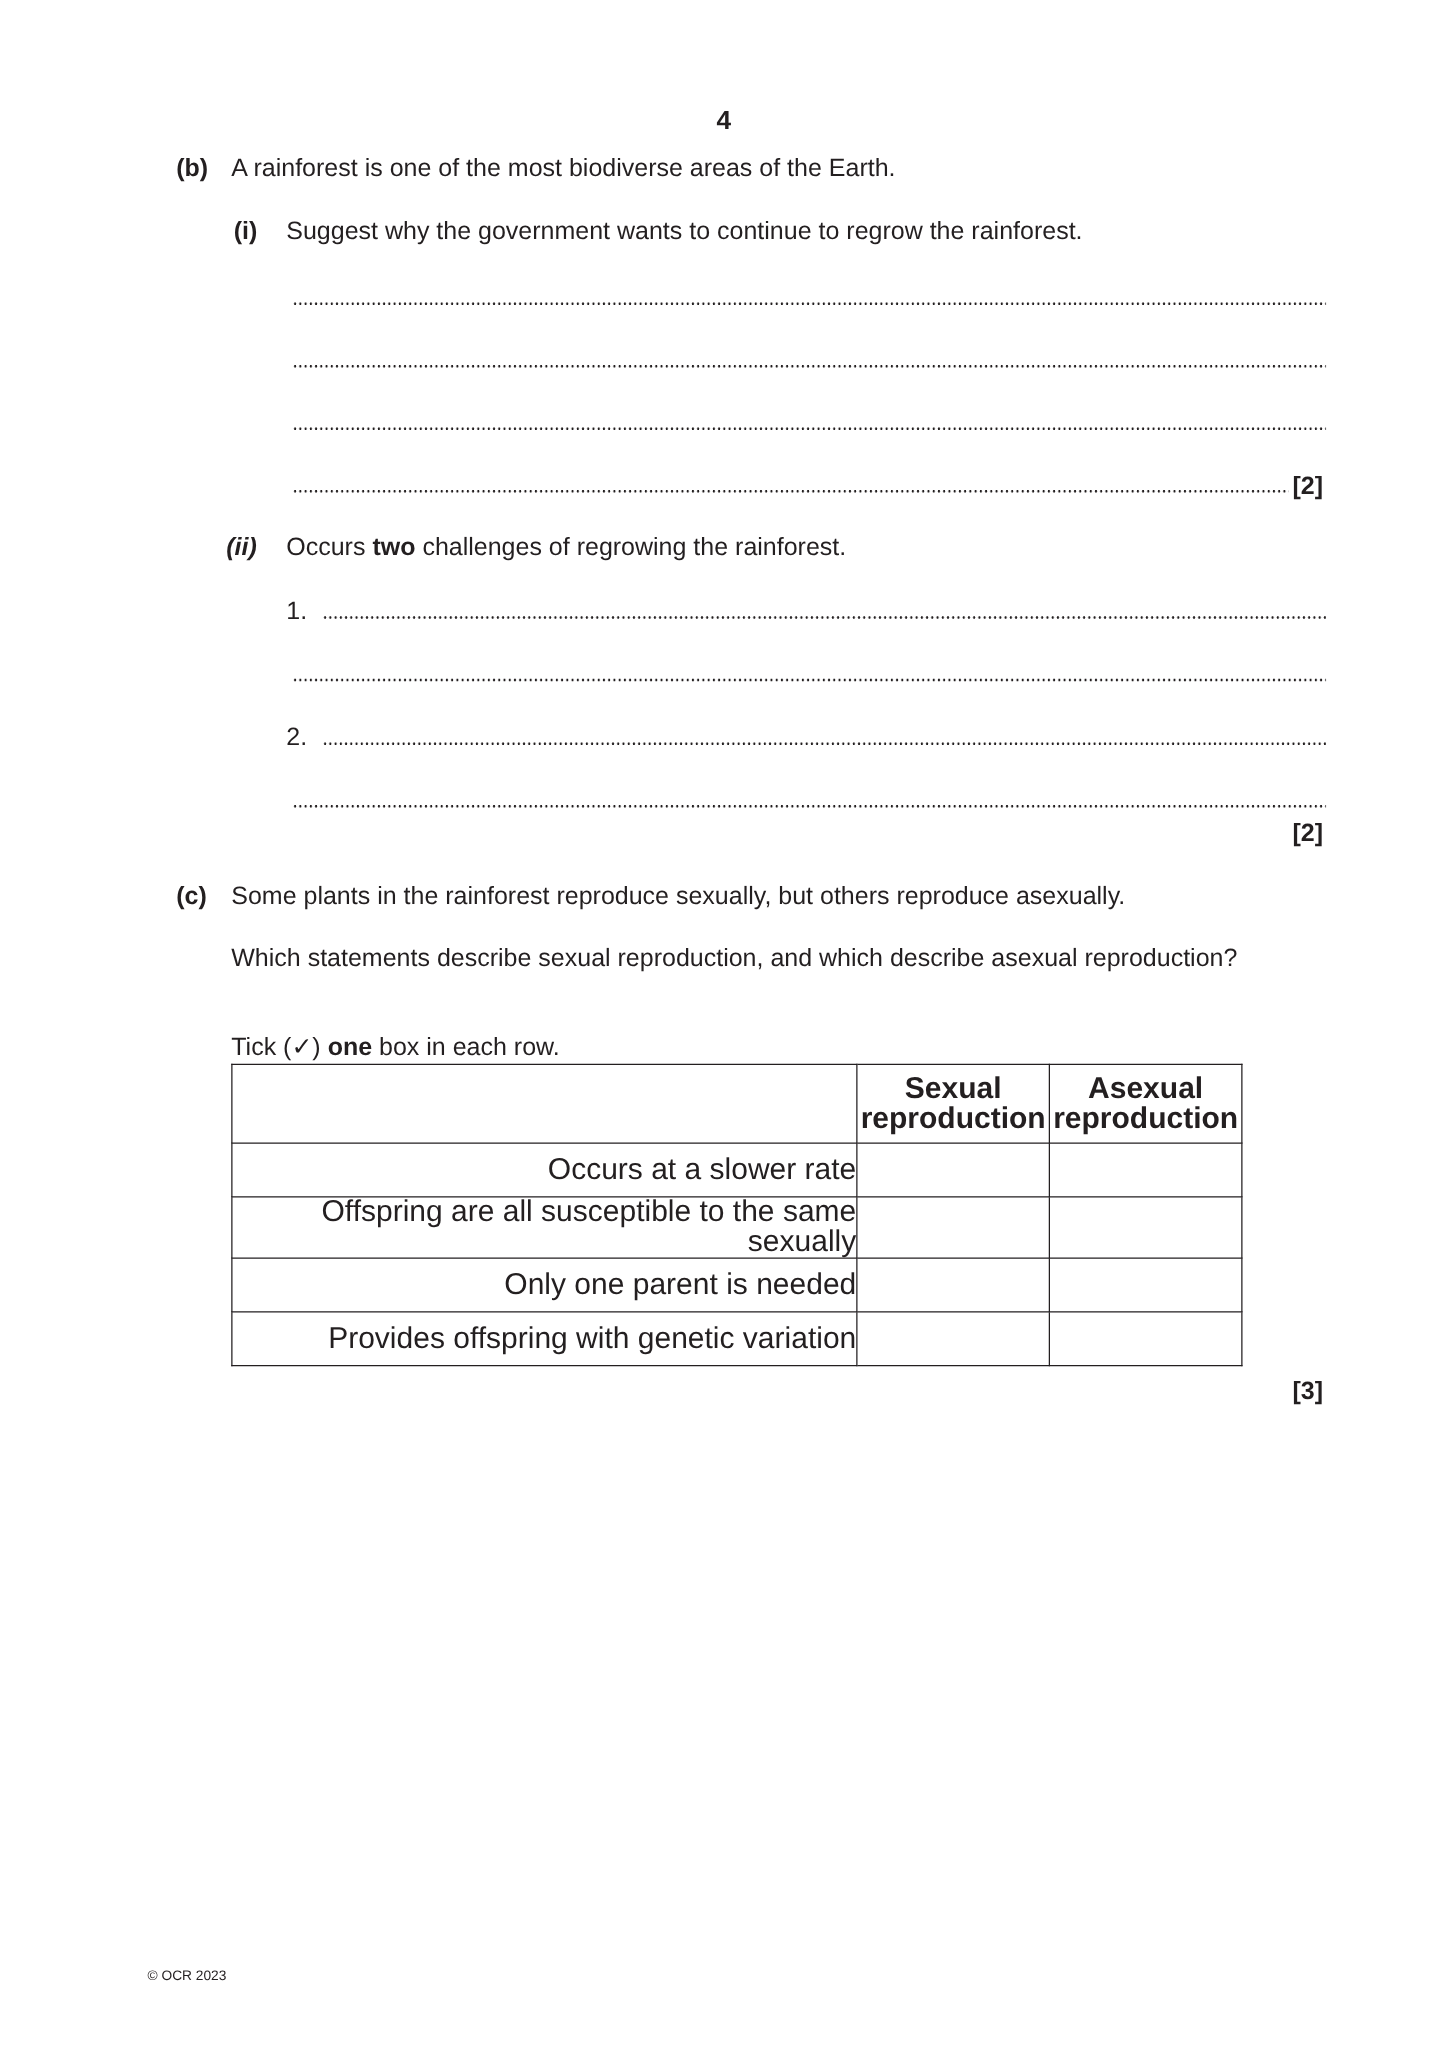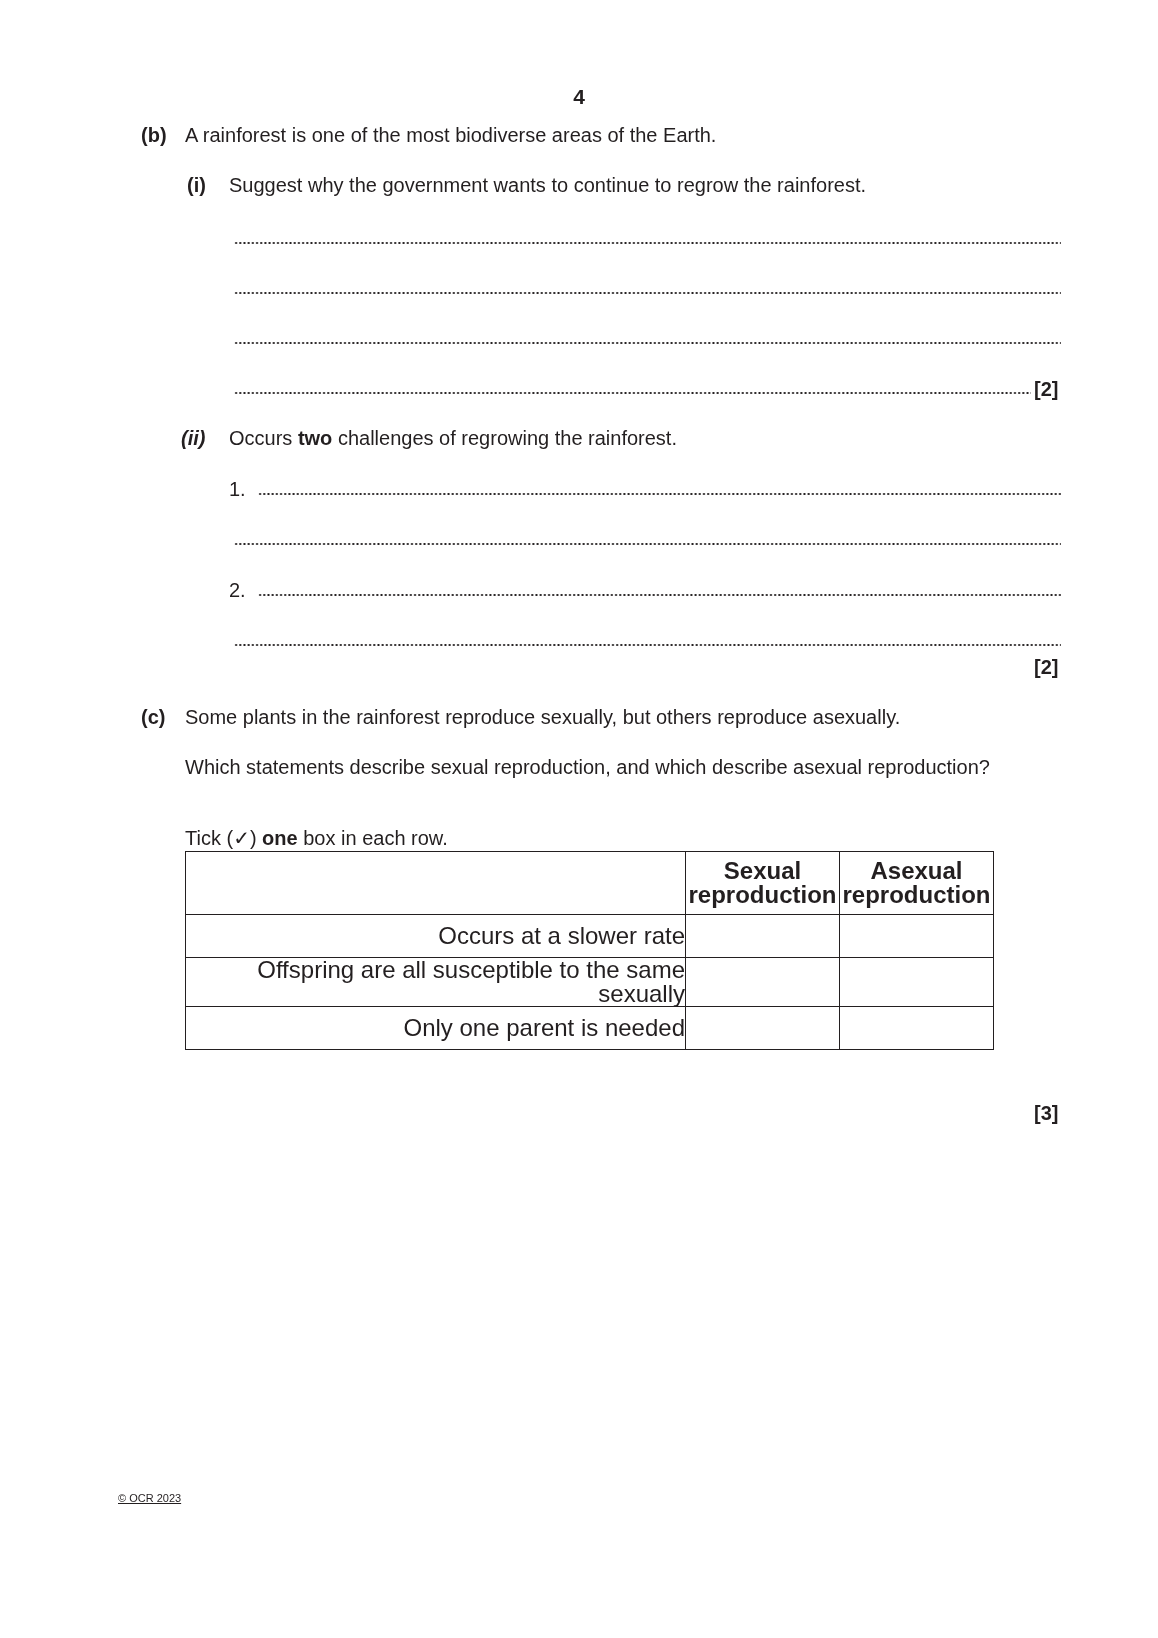--- a/index.html
+++ b/index.html
@@ -16,21 +16,21 @@
     background-size:4.2px 2px; background-repeat:repeat-x;
   }
   .mark { font-size:20px; font-weight:bold; line-height:24px; }
   table.ans { position:absolute; left:185px; top:851px; border-collapse:collapse; }
   table.ans td, table.ans th { border:1.3px solid #231f20; font-size:24px; line-height:24px; padding:0; }
   table.ans th { font-weight:bold; text-align:center; height:62px; vertical-align:middle; }
   table.ans td.stmt { width:489px; padding-left:10px; height:42px; text-align:right; }
   table.ans td.box { width:153px; }
   table.ans th.c1 { width:153px; }
   table.ans th.c0 { width:499px; }
-  .footer { left:118px; top:1492px; font-size:11px; color:#231f20;text-decoration:underline; }
+  .footer { left:118px; top:1575px; font-size:11px; color:#231f20; }
 </style>
 </head>
 <body>
 
 <div class="abs pagenum">4</div>
 
 <div class="abs t b" style="left:141px; top:123px;">(b)</div>
 <div class="abs t" style="left:185px; top:123px;">A rainforest is one of the most biodiverse areas of the Earth.</div>
 
 <div class="abs t b" style="left:187px; top:173px;">(i)</div>
@@ -74,18 +74,23 @@
   <tr>
     <td class="stmt">Offspring are all susceptible to the same sexually</td>
     <td class="box"></td>
     <td class="box"></td>
   </tr>
   <tr>
     <td class="stmt">Only one parent is needed</td>
     <td class="box"></td>
     <td class="box"></td>
   </tr>
+  <tr>
+    <td class="stmt">Provides offspring with genetic variation</td>
+    <td class="box"></td>
+    <td class="box"></td>
+  </tr>
 </tbody>
   </table>
 
 <div class="abs mark" style="left:1034px; top:1101px;">[3]</div>
 
 <div class="abs footer">© OCR 2023</div>
 
 </body></html>

